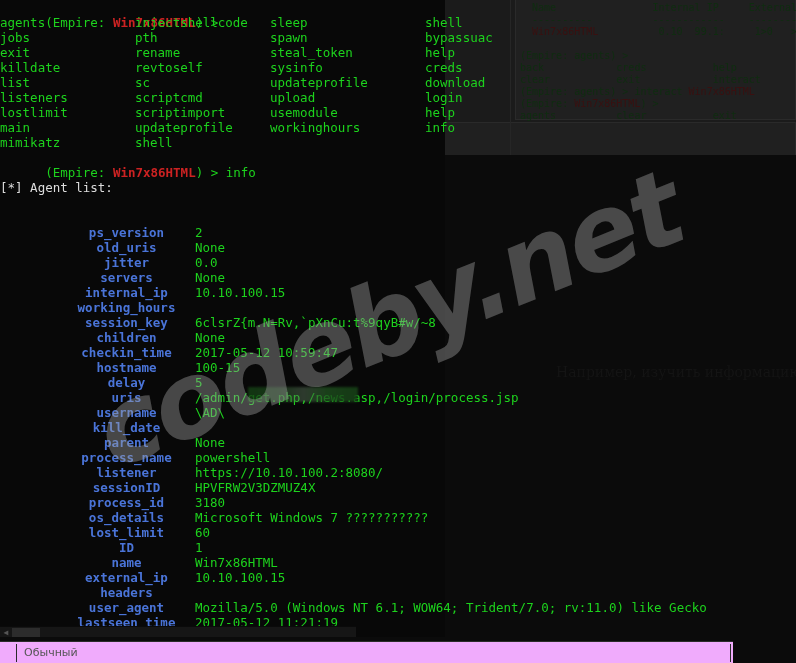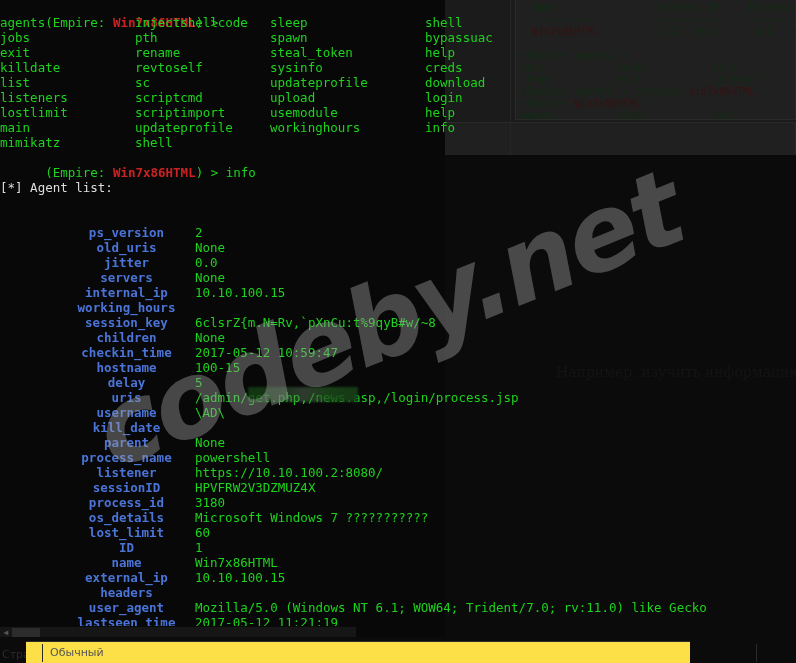--- a/index.html
+++ b/index.html
@@ -159,24 +159,23 @@
   .hscroll-arrow {
     position: absolute; top: 1px;
     width: 10px; height: 9px;
     color: #555; font-size: 8px; line-height: 9px; text-align: center;
   }
 
   
   .statusbar {
     position: absolute;
     left: 0; bottom: 0;
-    width: 664px; height: 22px;
-    background: #fde047;
+    width: 733px; height: 22px;
+    background: #f0abfc;
     border-top: 1px solid #2b2b2b;
-    margin-left: 26px;
   }
   .status-cell {
     position: absolute;
     top: 4px;
     color: #555;
     font-size: 11px;
     line-height: 14px;
     font-family: "DejaVu Sans", "Liberation Sans", sans-serif;
     white-space: nowrap;
   }

